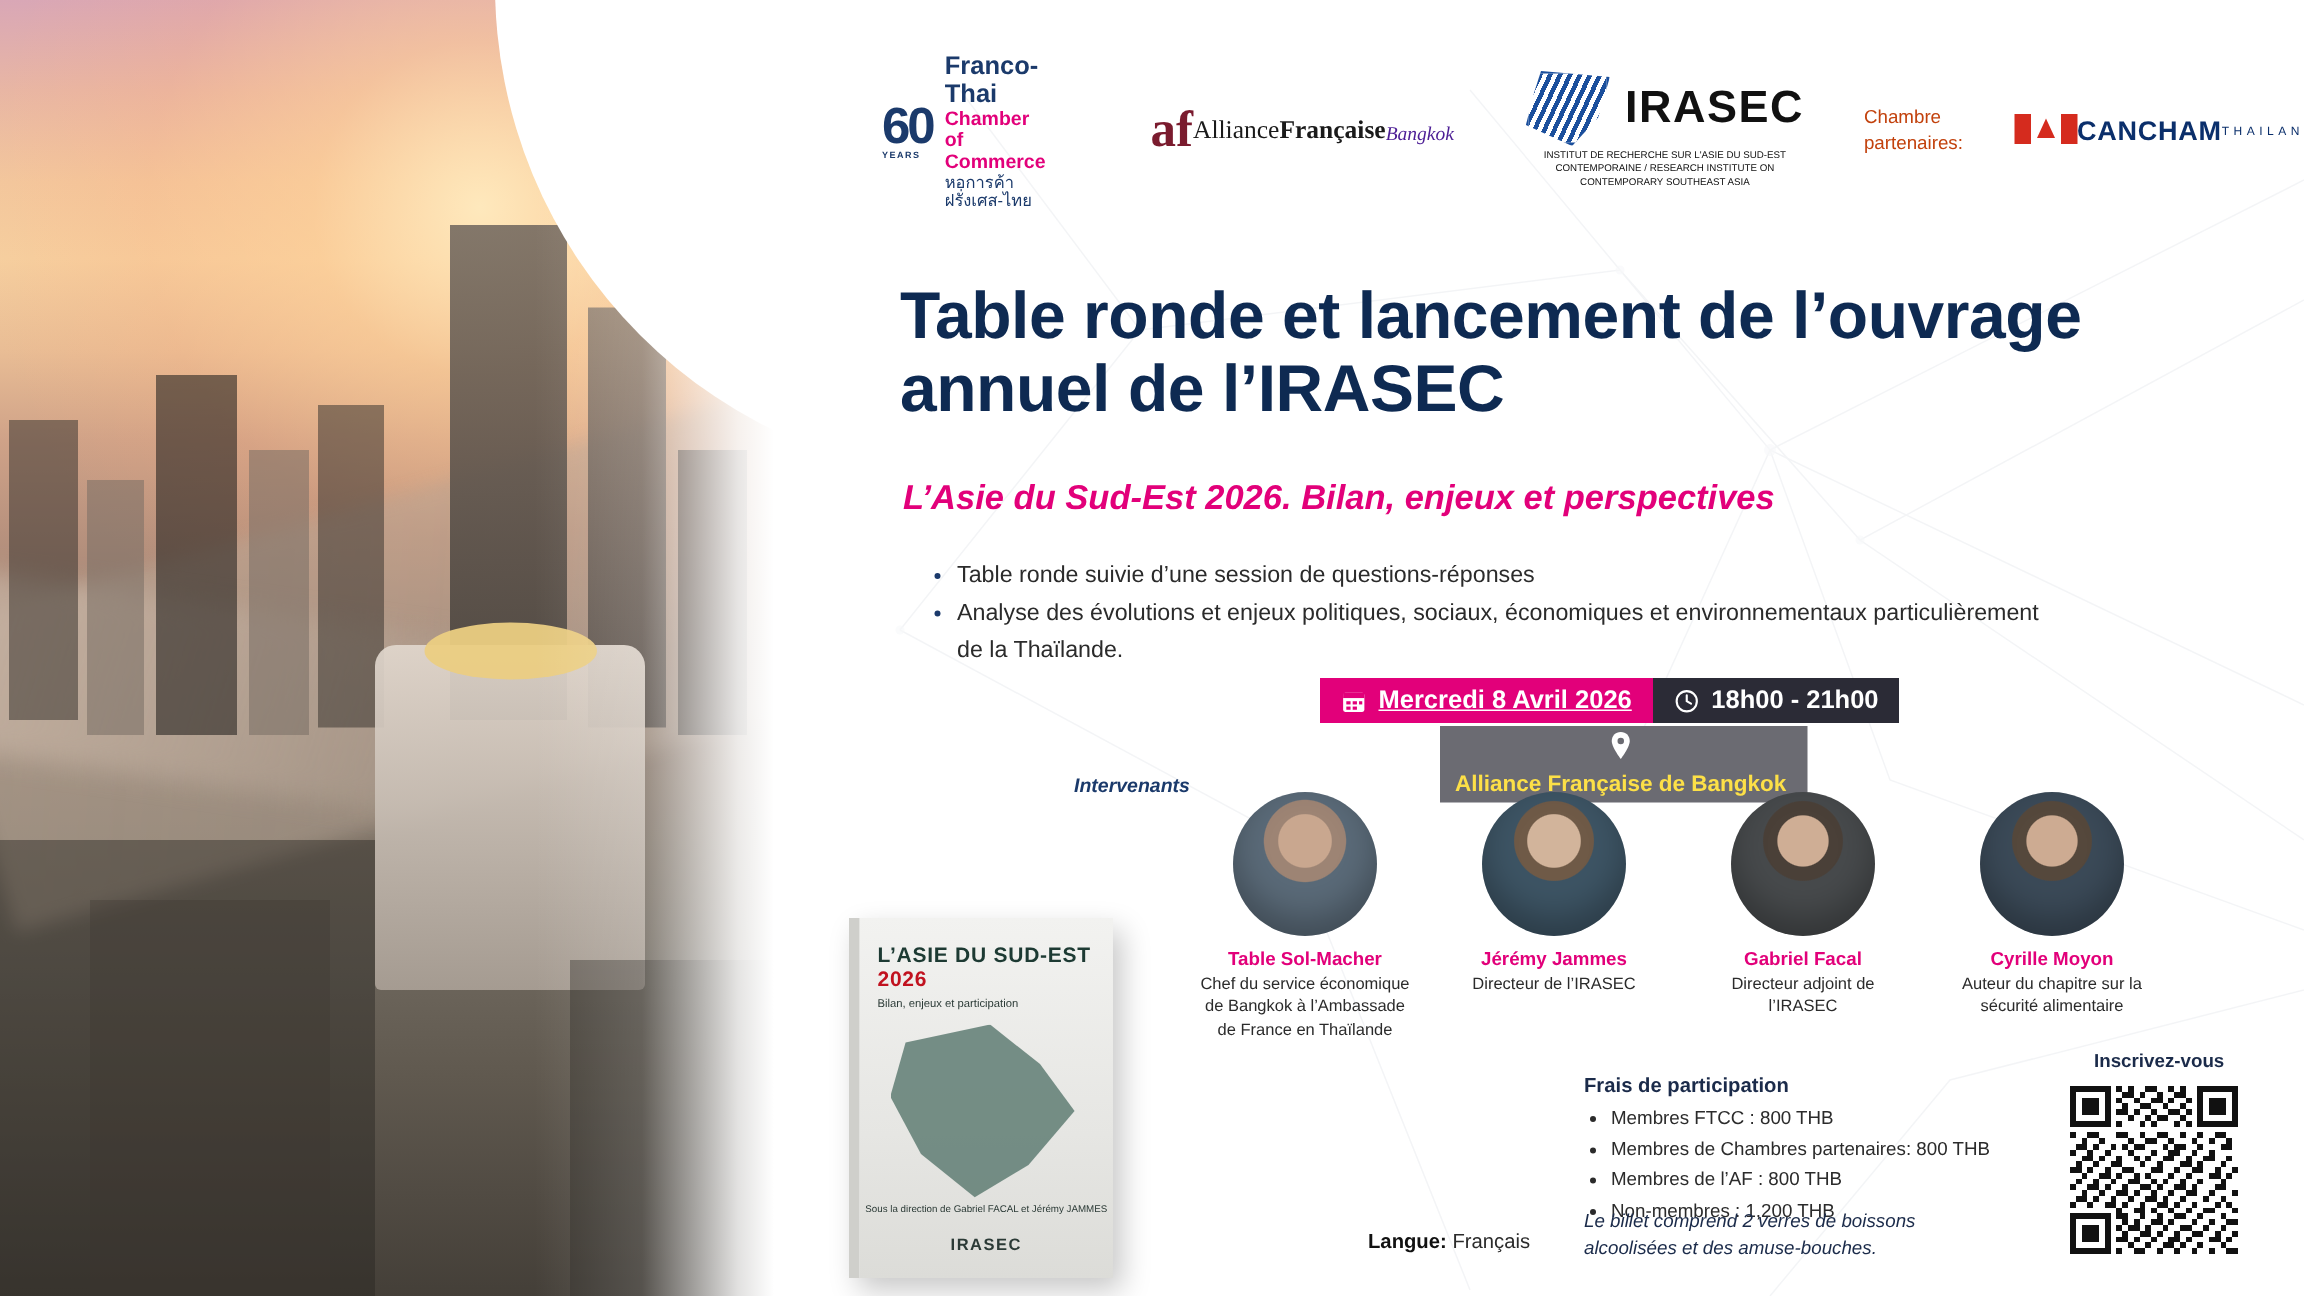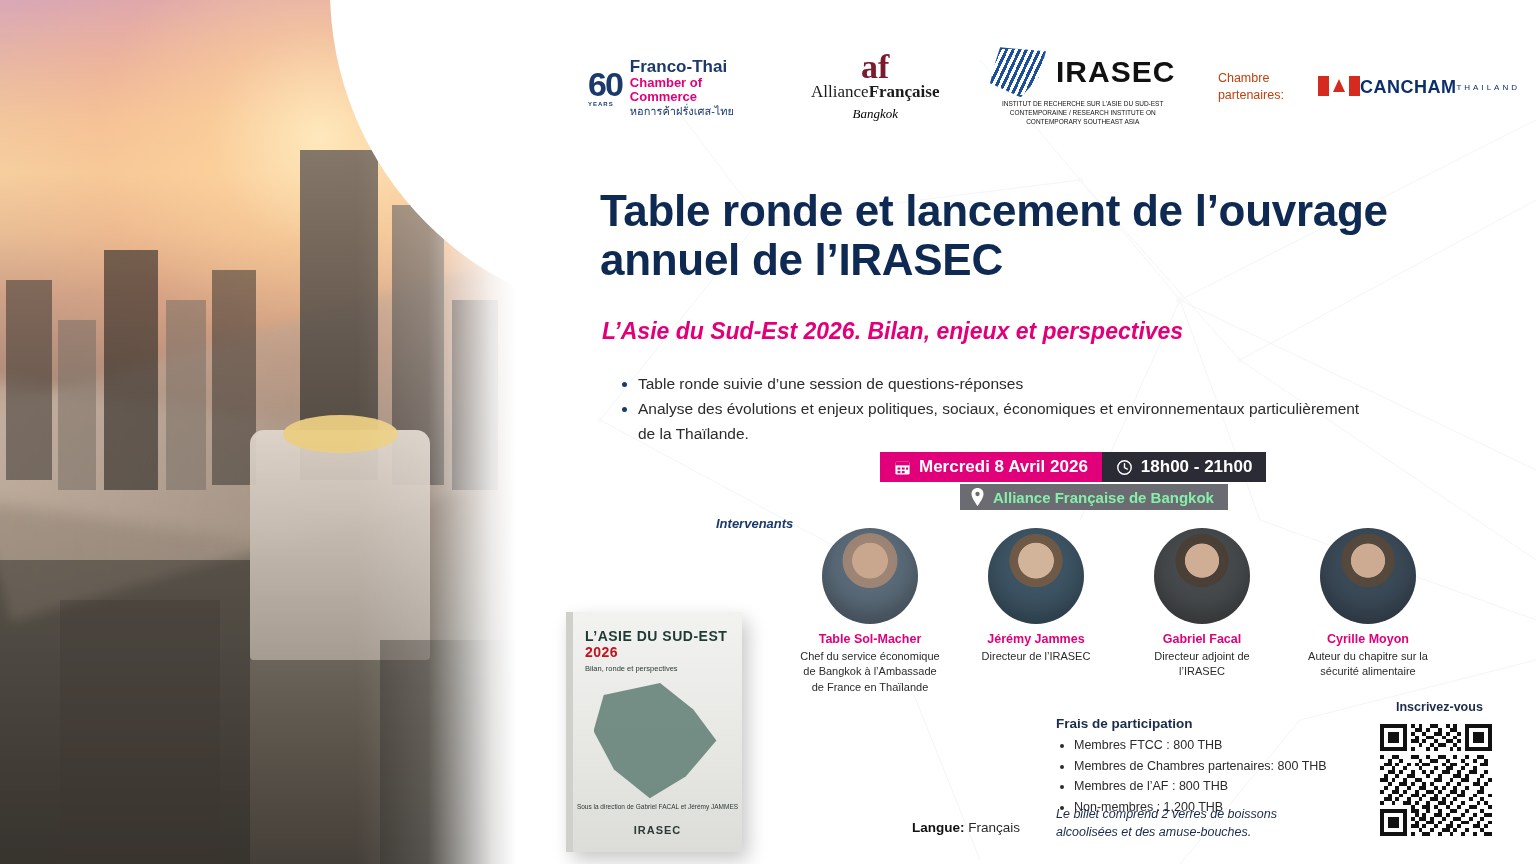--- a/index.html
+++ b/index.html
@@ -115,25 +115,25 @@
     font-family: "Liberation Sans", sans-serif;
     color:#1b3a6b; font-weight:bold; font-size:34px; letter-spacing:-2px;
     position: relative; line-height: 1;
   }
   .ftcc-60 .yrs { display:block; font-size:6px; letter-spacing:1px; color:#1b3a6b; font-weight:bold; }
   .ftcc-text { line-height:1.12; }
   .ftcc-text .l1 { color:#1b3a6b; font-weight:bold; font-size:17px; }
   .ftcc-text .l2 { color:#e2007a; font-weight:bold; font-size:13px; }
   .ftcc-text .l3 { color:#1b3a6b; font-size:11px; }
 
-  .af { margin-left: 70px; text-align:center;flex-direction:column; }
+  .af { margin-left: 70px; text-align:center; }
   .af-mark { font-family:"Liberation Serif", serif; font-size:34px; color:#7a1b2e; font-weight:bold; line-height:.9; }
   .af-name { font-family:"Liberation Serif", serif; font-size:17px; color:#1a1a1a; }
   .af-name b { font-weight:bold; }
-  .af-city { font-family:"Liberation Serif", serif; font-style:italic; font-size:13px; color:#000000; margin-top:4px; }
+  .af-city { font-family:"Liberation Serif", serif; font-style:italic; font-size:13px; color:#4c1d95; margin-top:4px; }
 
   .irasec { margin-left: 48px; display:flex; flex-direction:column; align-items:center; }
   .irasec-row { display:flex; align-items:center; gap:10px; }
   .irasec-glyph {
     width:56px;height:50px;
     background: repeating-linear-gradient(115deg,#1b4f9c 0 3px, #ffffff 3px 6px);
     border:2px solid #1b4f9c;
     clip-path: polygon(18% 0,100% 8%,86% 62%,55% 100%,0 72%,10% 28%);
   }
   .irasec-word { font-weight:bold; font-size:30px; color:#111; letter-spacing:1px; }
@@ -168,27 +168,28 @@
 
   
   .infobar {
     position:absolute; left:880px; top:452px;
     display:flex; height:30px;
   }
   .chip {
     display:flex; align-items:center; gap:8px;
     padding:0 14px; color:#fff; font-weight:bold; font-size:17px;
   }
-  .chip.date { background:#e2007a; }
+  .chip.date { background:#e2007a;text-decoration:underline; }
   .chip.time { background:#2b2b36; }
   .loc {
     position:absolute; left:960px; top:484px;
     display:flex; align-items:center; gap:8px;
-    background:#6b6b72; color:#86efac; font-weight:bold; font-size:15px;
+    background:#6b6b72; color:#fde047; font-weight:bold; font-size:15px;
     padding:4px 14px 4px 10px;
+    flex-direction:column;
   }
 
   
   .intervenants-label {
     position:absolute; left:716px; top:516px;
     font-size:13px; font-weight:bold; font-style:italic; color:#1b3a6b;
   }
   .speakers {
     position:absolute; left:800px; top:528px;
     display:flex; gap:26px;
@@ -404,21 +405,21 @@
       <div class="sp-photo v4"></div>
       <div class="sp-name">Cyrille Moyon</div>
       <div class="sp-role">Auteur du chapitre sur la sécurité alimentaire</div>
     </div>
   </div>
 
   <div class="book">
     <div class="book-title">
       <span>L’ASIE DU SUD-EST</span> <span class="yr">2026</span>
     </div>
-    <div class="book-sub">Bilan, ronde et perspectives</div>
+    <div class="book-sub">Bilan, enjeux et participation</div>
     <div class="book-map"></div>
     <div class="book-authors">Sous la direction de Gabriel FACAL et Jérémy JAMMES</div>
     <div class="book-pub">IRASEC</div>
   </div>
 
   <div class="fees">
     <h4>Frais de participation</h4>
     <ul>
       <li>Membres FTCC : 800 THB</li>
       <li>Membres de Chambres partenaires: 800 THB</li>

